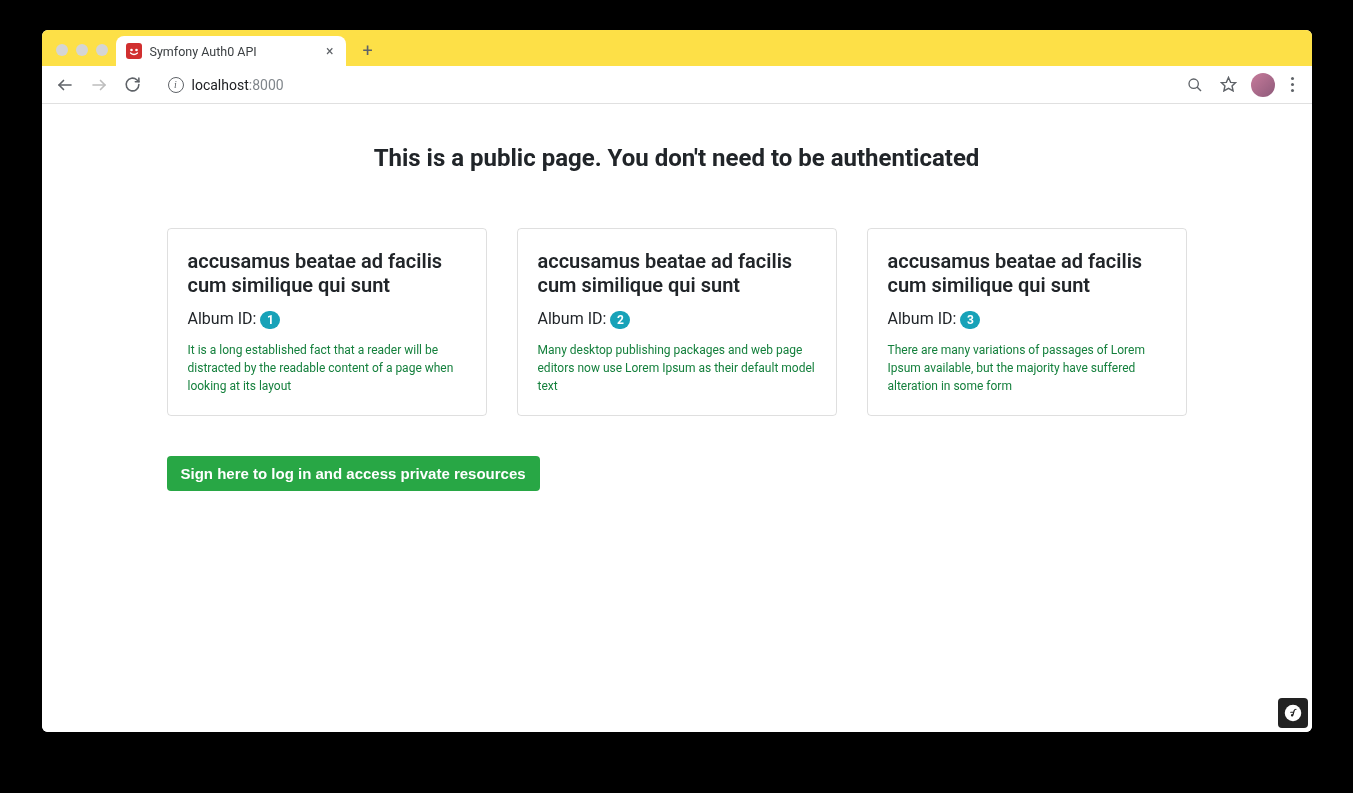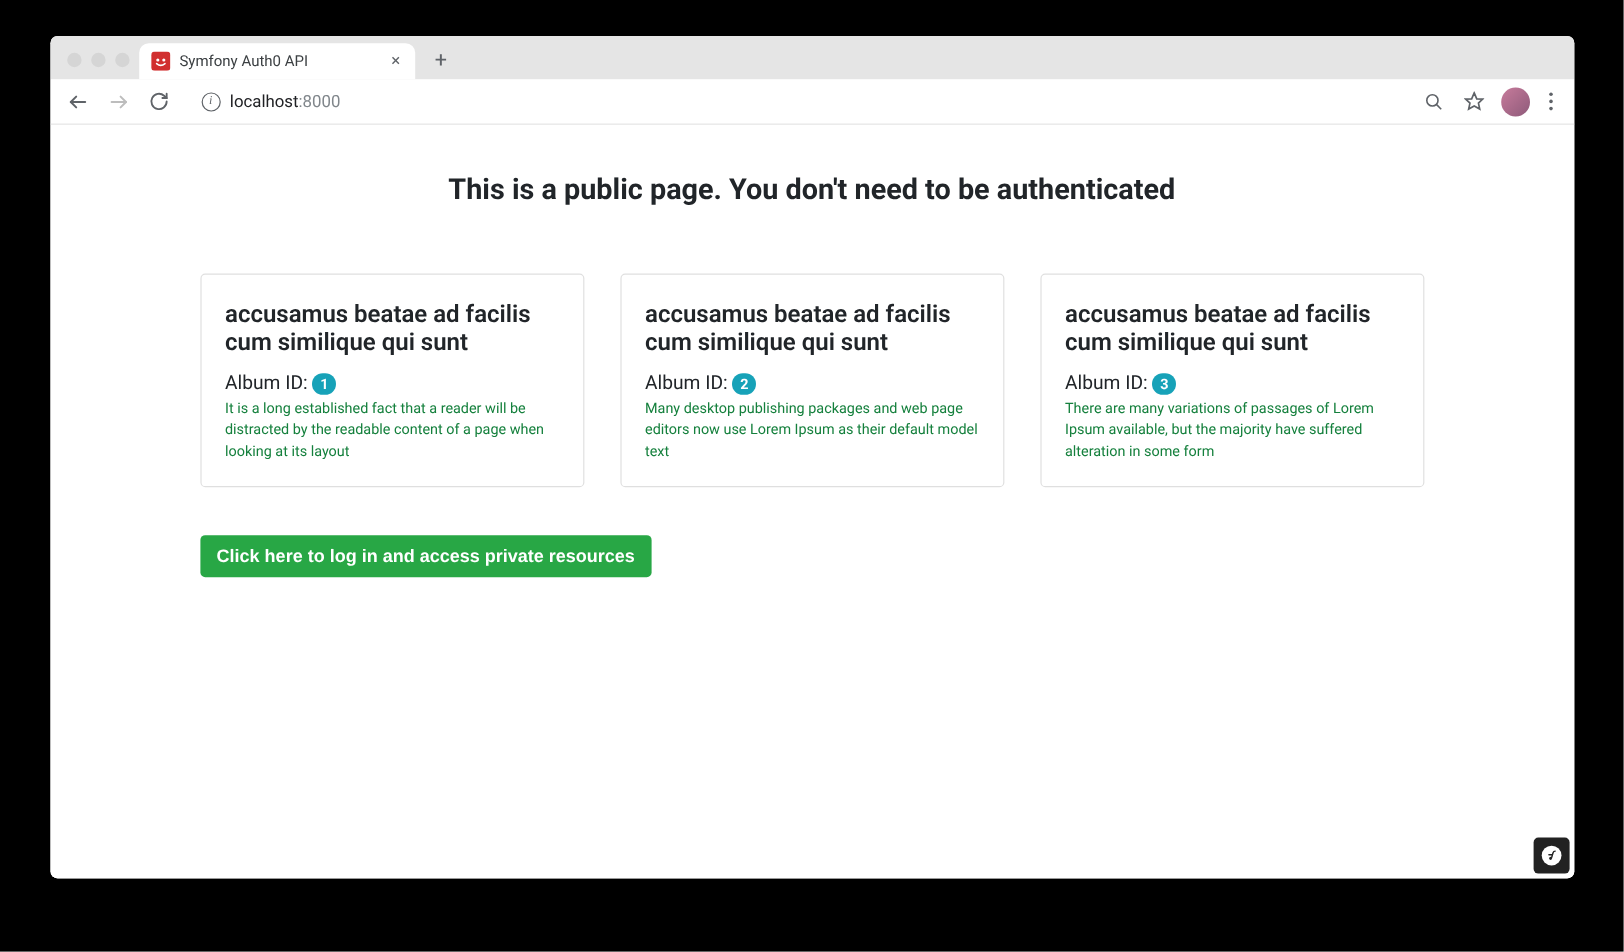--- a/index.html
+++ b/index.html
@@ -12,21 +12,21 @@
       padding: 30px 0;
     }
     .browser-window {
       width: 1270px;
       background: #fff;
       border-radius: 6px;
       overflow: hidden;
       box-shadow: 0 10px 40px rgba(0,0,0,0.3);
     }
     .tab-bar {
-      background: #e5e5e5;
+      background: #fde047;
       height: 36px;
       display: flex;
       align-items: flex-end;
       padding-left: 10px;
       position: relative;
     }
     .traffic-lights {
       display: flex;
       gap: 8px;
       align-items: center;
@@ -152,21 +152,21 @@
     .card-title {
       font-size: 20px;
       font-weight: 600;
       color: #212529;
       line-height: 1.2;
       margin-bottom: 12px;
     }
     .card-label {
       font-size: 16px;
       color: #212529;
-      margin-bottom: 2px;
+      margin-bottom: 12px;
     }
     .badge {
       display: inline-flex;
       align-items: center;
       justify-content: center;
       min-width: 20px;
       height: 18px;
       padding: 0 6px;
       border-radius: 10px;
       background: #17a2b8;
@@ -298,21 +298,21 @@
 
         <div class="card">
           <div class="card-title">accusamus beatae ad facilis cum similique qui sunt</div>
           <div class="card-label">
             <span>Album ID: </span><span class="badge">3</span>
           </div>
           <div class="card-text">There are many variations of passages of Lorem Ipsum available, but the majority have suffered alteration in some form</div>
         </div>
       </div>
 
-      <button class="login-btn">Click here to log in and access private resources</button>
+      <button class="login-btn">Sign here to log in and access private resources</button>
     </div>
 
     <div class="sf-badge">
       <svg width="18" height="18" viewBox="0 0 24 24">
           <circle cx="12" cy="12" r="11" fill="#fff"></circle>
           <path d="M16 7c-1 0-2 .5-2.5 2-.5 1.5-1 5-2 6.5-.5.8-1.5.5-1.5-.5 0-.5.5-1 1-1 .3 0 .5.2.5.5M9 11h4" stroke="#222" stroke-width="1.6" fill="none" stroke-linecap="round"></path>
         </svg>
     </div>
   </div>
 </div>

